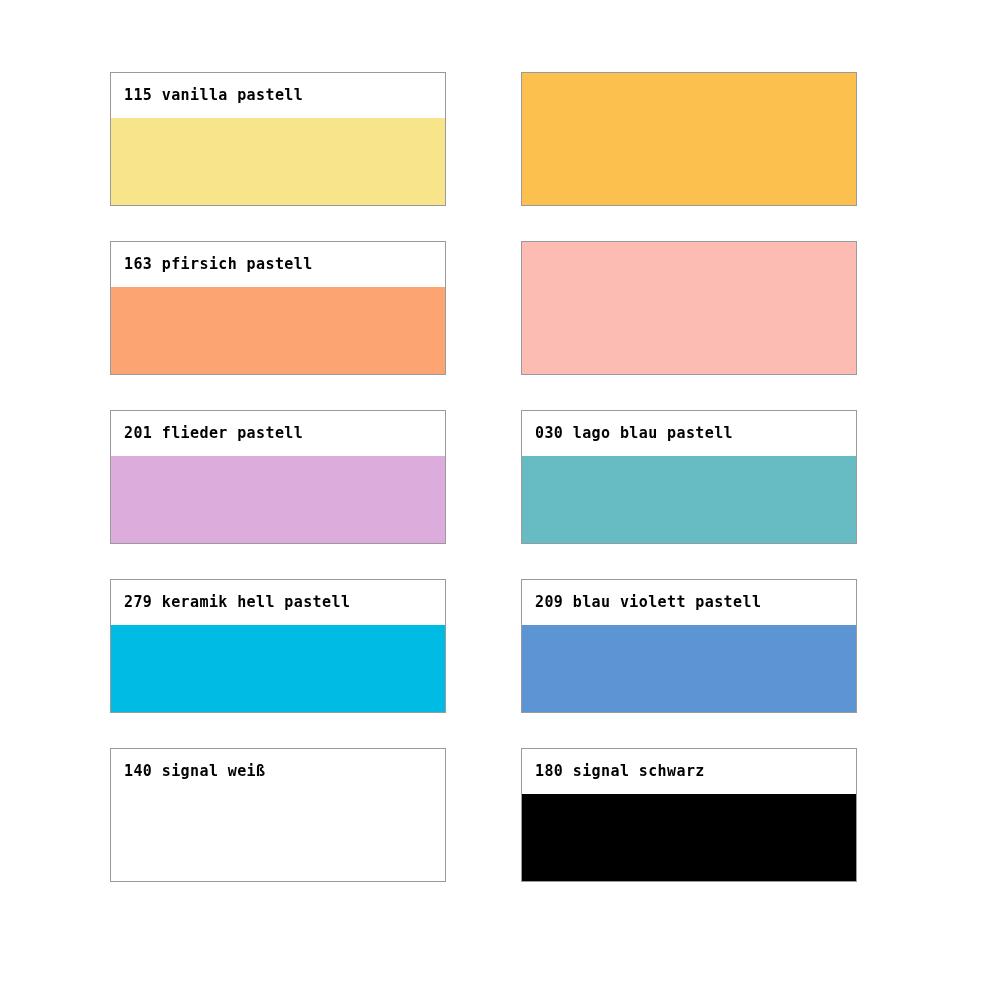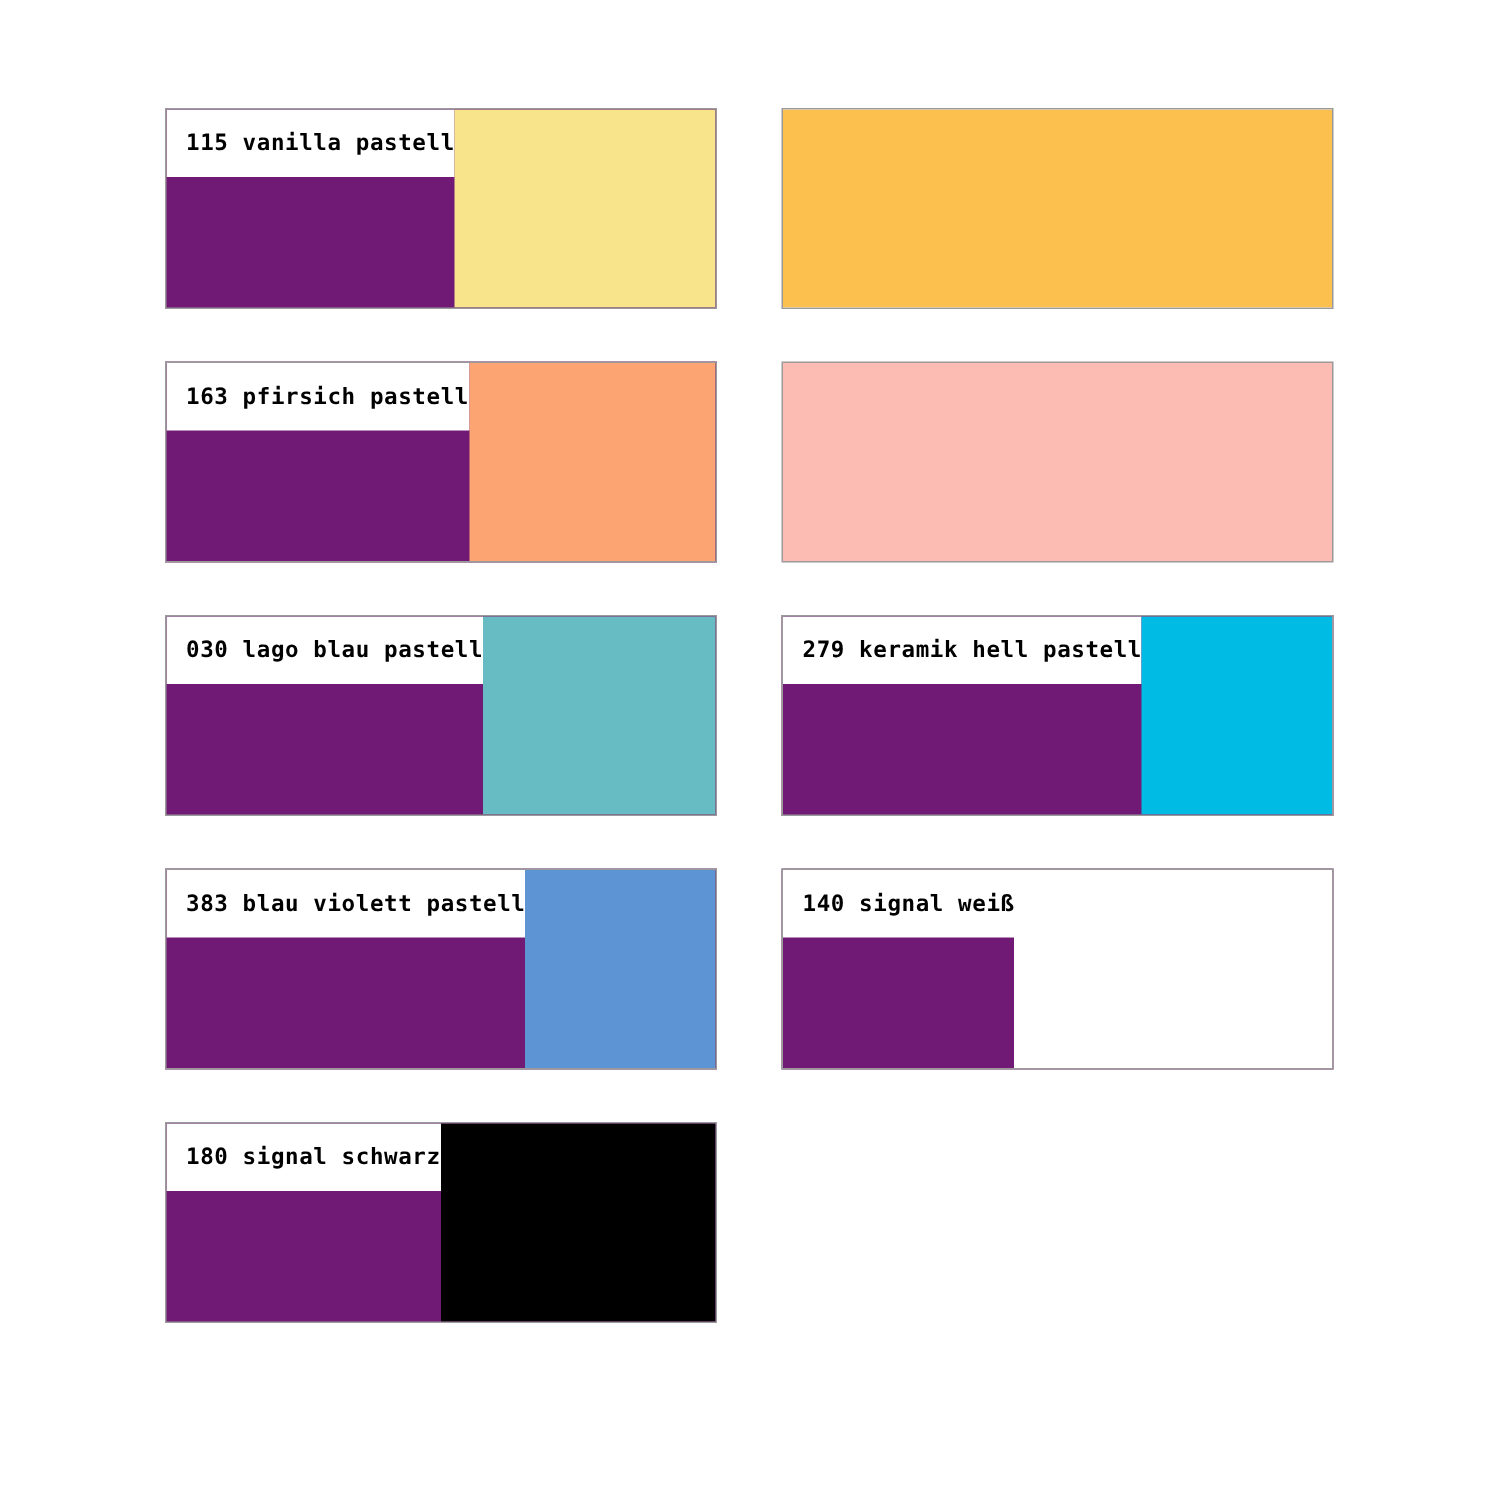--- a/index.html
+++ b/index.html
@@ -26,27 +26,27 @@
     left: 110px;
     top: 72px;
     width: 780px;
     display: grid;
     grid-template-columns: 368px 368px;
     column-gap: 43px;
     row-gap: 35px;
   }
 
   .swatch-card {
-    width: 368px;
+    width: 336px;
     height: 134px;
     box-sizing: border-box;
     border: 1px solid #9a9a9a;
-    background: #701a75;
+    background: #a3a3a3;
     display: flex;
-    flex-direction: row;
+    flex-direction: column;
     overflow: hidden;
   }
 
   .swatch-label-bar {
     height: 45px;
     flex: 0 0 45px;
     box-sizing: border-box;
     background: #ffffff;
     display: flex;
     align-items: center;
@@ -95,38 +95,44 @@
       <div class="swatch-label-bar">
         <span class="swatch-label">163 pfirsich pastell</span>
       </div>
       <div class="swatch-color" style="background:#FCA472;"></div>
     </div>
 
     <div class="swatch-card">
       <div class="swatch-color" style="background:#FCBCB4;"></div>
     </div>
 
+    <div class="swatch-card">
+      <div class="swatch-label-bar">
+        <span class="swatch-label">201 flieder pastell</span>
+      </div>
+      <div class="swatch-color" style="background:#DCACDC;"></div>
+    </div>
 
     <div class="swatch-card">
       <div class="swatch-label-bar">
         <span class="swatch-label">030 lago blau pastell</span>
       </div>
       <div class="swatch-color" style="background:#67BCC4;"></div>
     </div>
 
     <div class="swatch-card">
       <div class="swatch-label-bar">
         <span class="swatch-label">279 keramik hell pastell</span>
       </div>
       <div class="swatch-color" style="background:#00BCE4;"></div>
     </div>
 
     <div class="swatch-card">
       <div class="swatch-label-bar">
-        <span class="swatch-label">383 blau violett pastell</span>
+        <span class="swatch-label">209 blau violett pastell</span>
       </div>
       <div class="swatch-color" style="background:#5C94D4;"></div>
     </div>
 
     <div class="swatch-card is-white">
       <div class="swatch-label-bar">
         <span class="swatch-label">140 signal weiß</span>
       </div>
       <div class="swatch-color" style="background:#FFFFFF;"></div>
     </div>

